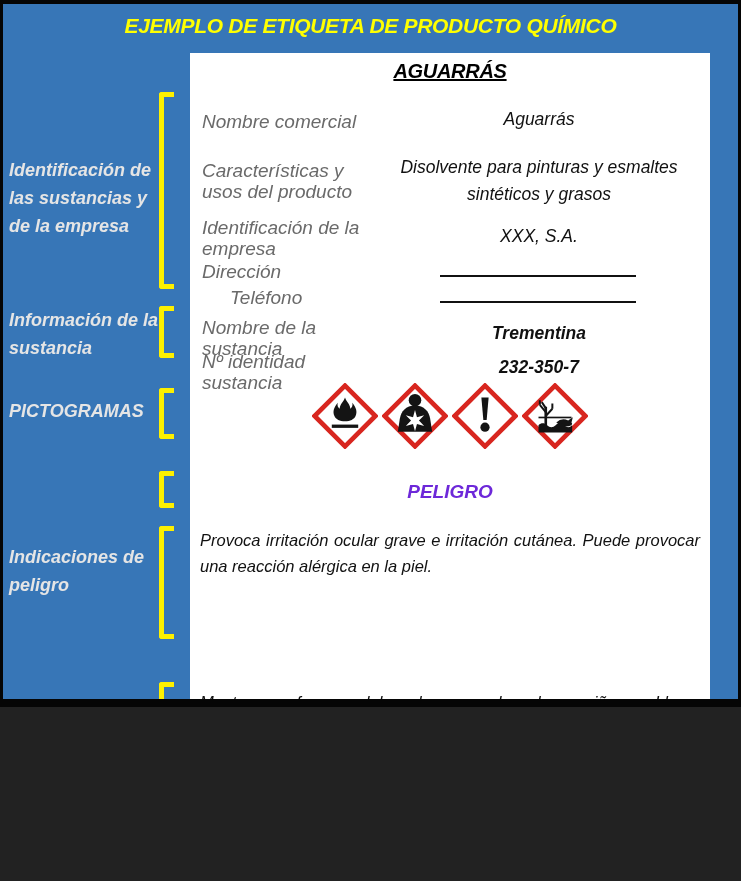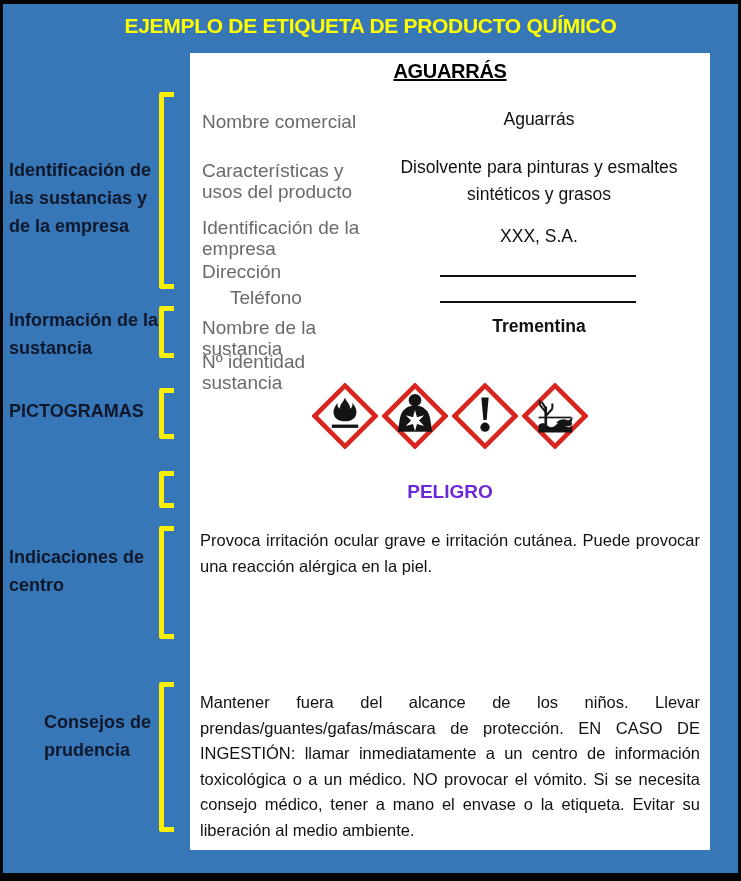--- a/index.html
+++ b/index.html
@@ -1,44 +1,45 @@
 <!DOCTYPE html>
 <html lang="es"><head>
 <meta charset="utf-8">
 <style>
   html,body{margin:0;padding:0;background:#222;}
   *{box-sizing:border-box;}
   .stage{
-    position:relative;width:741px;height:881px;background:#3776B7;overflow:hidden;
+    position:relative;width:741px;height:707px;background:#3776B7;overflow:hidden;
     font-family:"Liberation Sans",sans-serif;
+    font-style:italic;
   }
   .frame{position:absolute;inset:0;border-top:4px solid #050505;border-left:3px solid #050505;
     border-right:3px solid #050505;border-bottom:8px solid #050505;pointer-events:none;z-index:50;}
   .page-title{
     position:absolute;top:14px;left:0;width:741px;text-align:center;
     color:#FFFF00;font-size:21px;font-weight:bold;letter-spacing:-0.3px;
   }
   
   .side-label{
-    position:absolute;left:9px;color:#0f172a;font-weight:bold;
+    position:absolute;left:9px;color:#e5e5e5;font-weight:bold;
     font-size:18px;line-height:28px;
   }
   .bracket{
     position:absolute;left:159px;width:15px;
     border:5px solid #FDF000;border-right:none;border-radius:3px 0 0 3px;
   }
   
   .card{position:absolute;left:190px;top:53px;width:520px;height:797px;background:#ffffff;}
   .card-title{
     position:absolute;top:7px;left:0;width:100%;text-align:center;
     font-size:20px;font-weight:bold;text-decoration:underline;color:#000;letter-spacing:-0.3px;
   }
   .f-label{position:absolute;left:12px;width:178px;font-size:19px;line-height:21px;color:#6a6a6a;}
   .f-value{position:absolute;left:185px;width:328px;text-align:center;font-size:17.5px;line-height:27px;color:#111;}
-  .f-value.bold{font-weight:bold;}
+  .f-value.bold{font-weight:bold;margin-top:7px;}
   .blank-line{position:absolute;left:250px;width:196px;height:3px;border-bottom:2px solid #111;}
   .picto-row{position:absolute;top:330px;left:0;width:100%;display:flex;justify-content:center;gap:4px;}
   .picto{width:66px;height:66px;}
   .signal-word{
     position:absolute;top:428px;left:0;width:100%;text-align:center;
     font-size:19px;font-weight:bold;color:#6d28d9;
   }
   .statements{position:absolute;left:10px;width:500px;font-size:16.5px;line-height:25.5px;
     color:#111;text-align:justify;}
   .statements p{margin:0;}
@@ -57,21 +58,21 @@
   <div class="bracket" style="top:92px;height:197px;"></div>
 
   <div class="side-label" style="top:306px;width:150px;">Información de la sustancia</div>
   <div class="bracket" style="top:306px;height:52px;"></div>
 
   <div class="side-label" style="top:397px;width:160px;">PICTOGRAMAS</div>
   <div class="bracket" style="top:388px;height:51px;"></div>
 
   <div class="bracket" style="top:471px;height:37px;"></div>
 
-  <div class="side-label" style="top:543px;width:152px;">Indicaciones de centro</div>
+  <div class="side-label" style="top:543px;width:152px;">Indicaciones de peligro</div>
   <div class="bracket" style="top:526px;height:113px;"></div>
 
   <div class="side-label" style="top:708px;width:122px;margin-left:35px;">Consejos de prudencia</div>
   <div class="bracket" style="top:682px;height:150px;"></div>
 
   <div class="card">
 
     <div class="card-title">AGUARRÁS</div>
 
     <div class="f-label" style="top:58px;">Nombre comercial</div>
@@ -86,20 +87,21 @@
     <div class="f-label" style="top:208px;">Dirección</div>
     <div class="blank-line" style="top:221px;"></div>
 
     <div class="f-label" style="top:234px;margin-left:28px;">Teléfono</div>
     <div class="blank-line" style="top:247px;"></div>
 
     <div class="f-label" style="top:264px;">Nombre de la sustancia</div>
     <div class="f-value bold" style="top:260px;">Trementina</div>
 
     <div class="f-label" style="top:298px;">Nº identidad sustancia</div>
+    <div class="f-value bold" style="top:294px;">232-350-7</div>
 
     <div class="picto-row">
       <svg class="picto" viewBox="0 0 100 100">
         <path d="M50 4 L96 50 L50 96 L4 50 Z" fill="#fff" stroke="#D8261F" stroke-width="7"></path>
         <path fill="#141414" d="M50 22c2 7 8 10 8 17 3-2 4-5 3-9 6 7 8 14 5 20-2 5-8 8-16 8s-14-3-16-8c-3-6-1-13 5-20-1 4 0 7 3 9 0-7 6-10 8-17z"></path>
         <rect x="30" y="63" width="40" height="5" fill="#141414"></rect>
       </svg>
       <svg class="picto" viewBox="0 0 100 100">
         <path d="M50 4 L96 50 L50 96 L4 50 Z" fill="#fff" stroke="#D8261F" stroke-width="7"></path>
         <circle cx="50" cy="26" r="9.5" fill="#141414"></circle>

